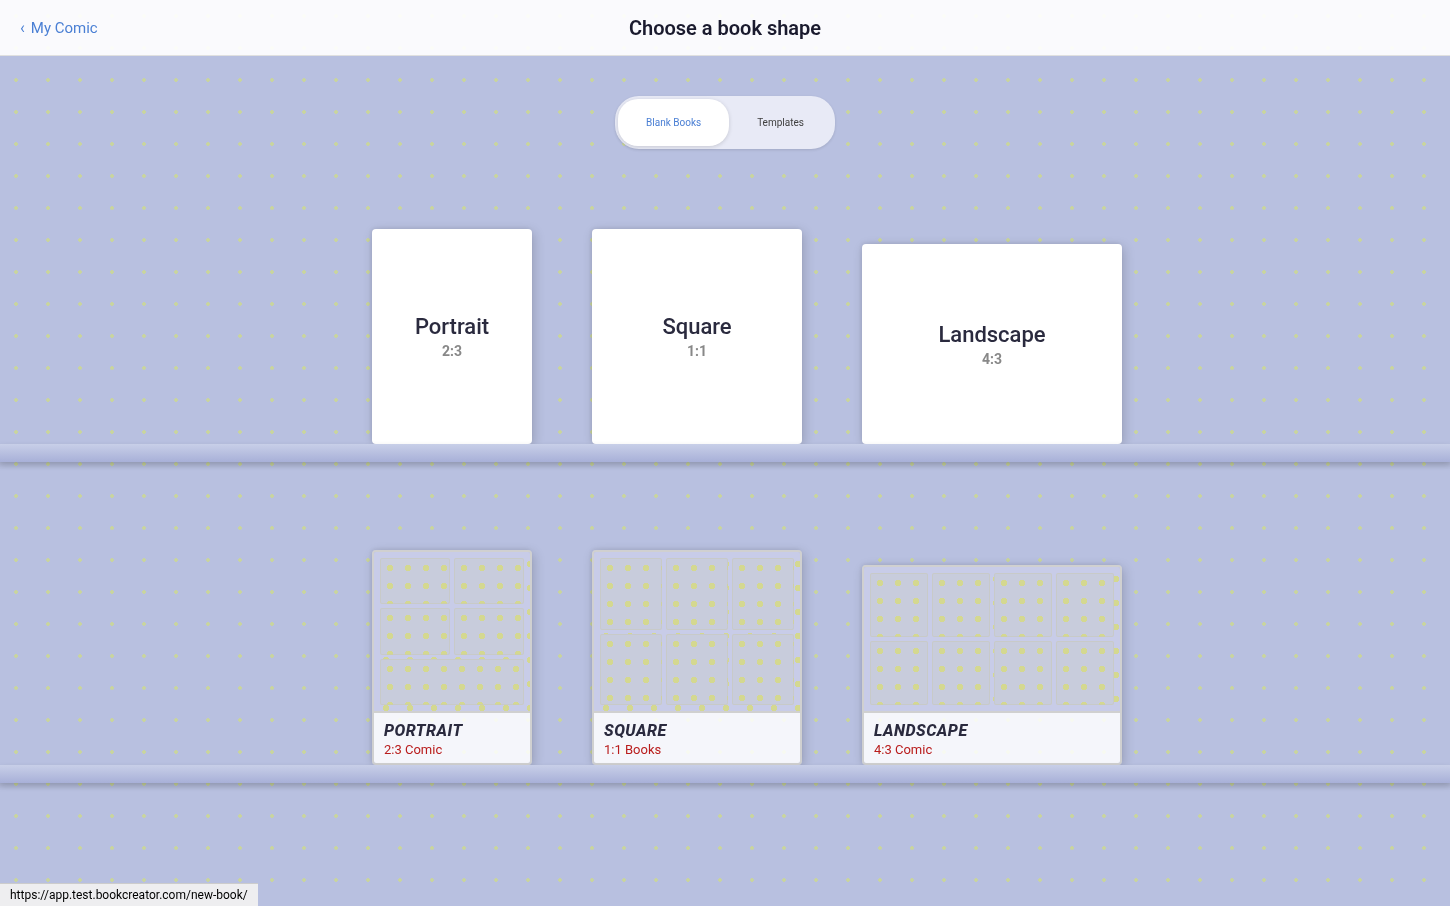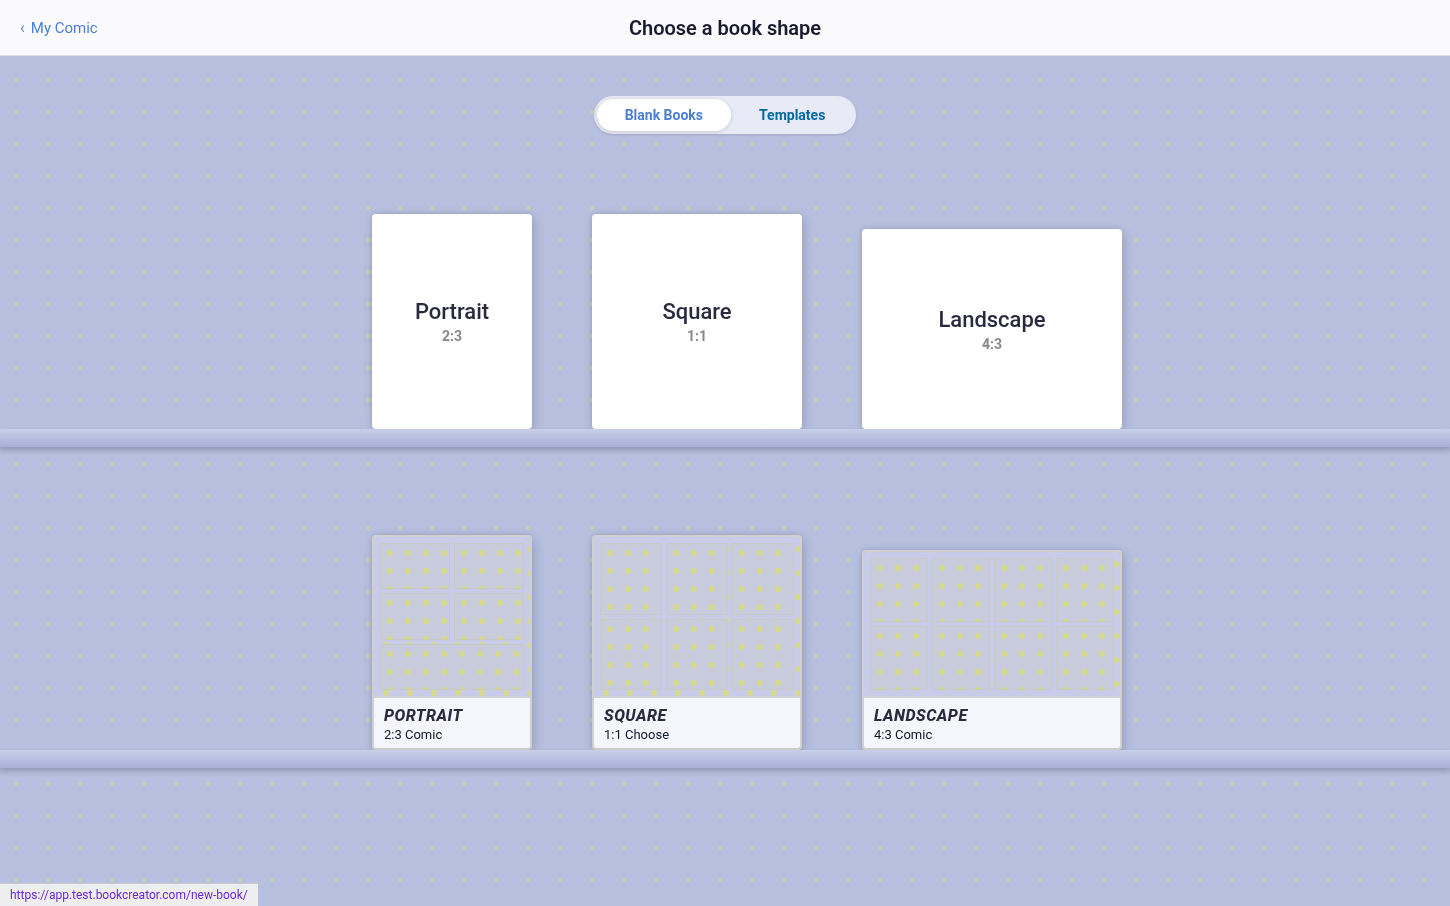--- a/index.html
+++ b/index.html
@@ -76,39 +76,39 @@
     .toggle-container {
       display: flex;
       background: #e8eaf6;
       border-radius: 24px;
       padding: 3px;
       margin-bottom: 50px;
       box-shadow: 0 1px 3px rgba(0,0,0,0.12);
     }
 
     .toggle-btn {
-      padding: 8px 28px;
+      padding: 18px 28px;
       border-radius: 20px;
       border: none;
-      font-size: 14px;
-      font-weight: 700;
+      font-size: 10px;
+      font-weight: 400;
       cursor: pointer;
       font-family: inherit;
       transition: all 0.2s;
     }
 
     .toggle-btn.active {
       background: white;
       color: #4a7fd4;
       box-shadow: 0 1px 4px rgba(0,0,0,0.15);
     }
 
     .toggle-btn.inactive {
       background: transparent;
-      color: #0369a1;
+      color: #404040;
     }
 
     .shelf-bg {
       width: 100%;
       padding: 30px 0 0 0;
       position: relative;
     }
 
     .shelf-bottom {
       width: 100%;
@@ -266,41 +266,41 @@
       font-size: 16px;
       font-weight: 800;
       color: #2a2a3e;
       text-transform: uppercase;
       font-style: italic;
       letter-spacing: 0.5px;
     }
 
     .comic-ratio {
       font-size: 13px;
-      color: #0f172a;
+      color: #b91c1c;
       margin-top: 2px;
     }
 
     
     .shelf-gap {
       height: 50px;
       width: 100%;
       position: relative;
     }
 
     
     .status-bar {
       position: fixed;
       bottom: 0;
       left: 0;
       background: rgba(240,240,240,0.95);
       border-top: 1px solid #ccc;
       padding: 4px 10px;
       font-size: 12px;
-      color: #6d28d9;
+      color: #000000;
       z-index: 100;
     }
 
     
     .shelf-wrapper {
       position: relative;
       width: 100%;
       padding-bottom: 0;
     }
   </style>
@@ -373,21 +373,21 @@
           <div class="comic-inner">
             <div class="comic-panel"></div>
             <div class="comic-panel"></div>
             <div class="comic-panel"></div>
             <div class="comic-panel"></div>
             <div class="comic-panel"></div>
             <div class="comic-panel"></div>
           </div>
           <div class="comic-footer">
             <div class="comic-title">SQUARE</div>
-            <div class="comic-ratio">1:1 Choose</div>
+            <div class="comic-ratio">1:1 Books</div>
           </div>
         </div>
 
         <div class="comic-card comic-landscape-c">
           <div class="comic-inner">
             <div class="comic-panel"></div>
             <div class="comic-panel"></div>
             <div class="comic-panel"></div>
             <div class="comic-panel"></div>
             <div class="comic-panel"></div>

